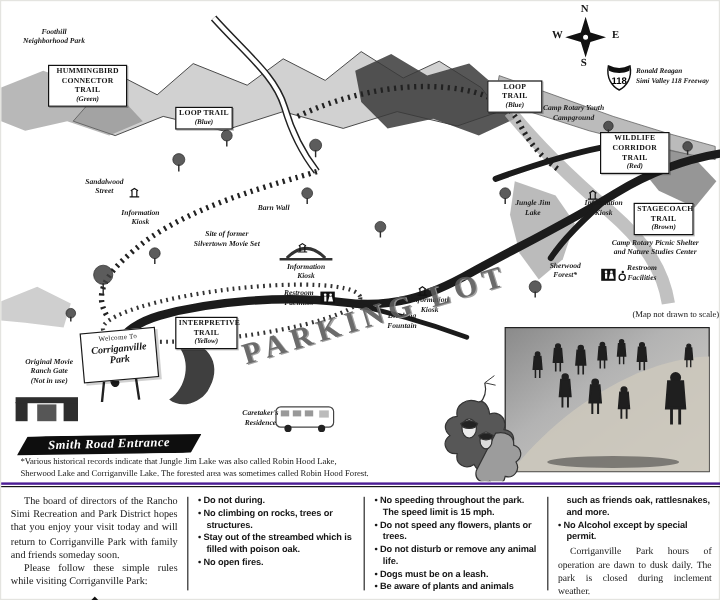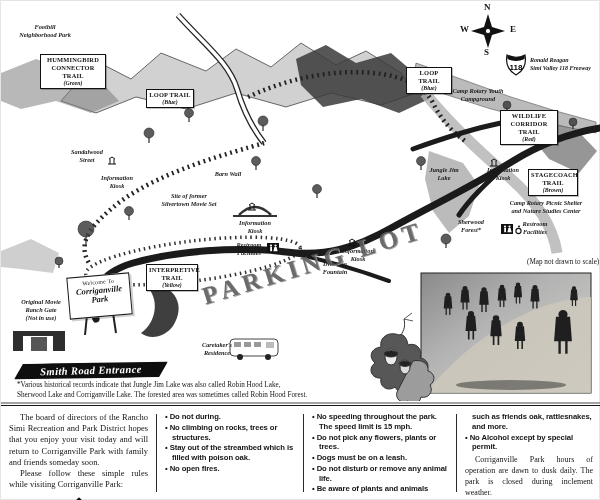--- a/index.html
+++ b/index.html
@@ -16,21 +16,21 @@
 .parking{position:absolute;left:202px;top:282px;transform:rotate(-17deg);transform-origin:left center;font-size:25px;font-weight:bold;letter-spacing:5px;color:#5c5c5c;text-shadow:1px 1px 0 #9a9a9a;white-space:nowrap;opacity:.9}
 .wsign{position:absolute;left:67px;top:274px;width:63px;height:42px;border:1.3px solid #1a1a1a;background:#fff;transform:rotate(-5deg);text-align:center;padding-top:3px;box-shadow:2px 2px 0 rgba(0,0,0,.18)}
 .ws1{display:block;font-size:5.8px;letter-spacing:.3px}
 .ws2{display:block;font-size:8.4px;font-style:italic;font-weight:bold;margin-top:1px}
 .ws3{display:block;font-size:8.4px;font-style:italic;font-weight:bold}
 .banner{position:absolute;left:13px;top:361px;width:154px;height:17px;background:#0e0e0e;transform:rotate(-1.5deg);clip-path:polygon(6% 0,100% 10%,94% 100%,0 90%);display:flex;align-items:center;justify-content:center}
 .banner span{color:#fff;font-size:10.5px;font-weight:bold;font-style:italic;letter-spacing:.4px}
 .footnote{position:absolute;left:16px;top:379px;width:292px;font-size:7.2px;line-height:1.4;white-space:pre-line}
 .scale-note{position:absolute;left:526px;top:257px;font-size:7.2px}
 .freeway{position:absolute;left:529px;top:55px;font-size:6px;font-style:italic;font-weight:bold;line-height:1.35;white-space:pre-line;text-align:left}
-.rules{position:absolute;left:0;top:401px;width:600px;height:99px;border-top:2px solid #a3a3a3}
+.rules{position:absolute;left:0;top:401px;width:600px;height:99px;border-top:2px solid #4c1d95}
 .rules::before{content:"";position:absolute;left:0;right:0;top:1px;border-top:1px solid #161616}
 .cols{position:absolute;top:5px;left:0;right:0;bottom:0;display:flex}
 .col{padding:3px 8px 0}
 .c1{width:155px;font-size:8.5px;line-height:1.32;text-align:justify}
 .c1 p{text-indent:11px}
 .c2{width:146px}.c3{width:152px}.c4{flex:1}
 .vr{width:0;border-left:1px solid #2a2a2a;margin:5px 0 9px}
 ul.rl{list-style:none;font-family:"Liberation Sans",sans-serif;font-weight:bold;font-size:7.7px;line-height:1.27;letter-spacing:-.1px}
 ul.rl li{padding-left:7px;text-indent:-7px;margin-bottom:1px}
 ul.rl li::before{content:"• "}
@@ -346,23 +346,23 @@
           <li>Do not during.</li>
           <li>No climbing on rocks, trees or structures.</li>
           <li>Stay out of the streambed which is filled with poison oak.</li>
           <li>No open fires.</li>
         </ul>
       </div>
       <div class="vr"></div>
       <div class="col c3">
         <ul class="rl">
           <li>No speeding throughout the park. The speed limit is 15 mph.</li>
-          <li>Do not pick any flowers, plants or trees.</li>
+          <li>Do not speed any flowers, plants or trees.</li>
+          <li>Do not disturb or remove any animal life.</li>
           <li>Dogs must be on a leash.</li>
-          <li>Do not disturb or remove any animal life.</li>
           <li>Be aware of plants and animals</li>
         </ul>
       </div>
       <div class="vr"></div>
       <div class="col c4">
         <div class="cont">such as friends oak, rattlesnakes, and more.</div>
         <ul class="rl">
           <li>No Alcohol except by special permit.</li>
         </ul>
         <p class="hours">Corriganville Park hours of operation are dawn to dusk daily. The park is closed during inclement weather.</p>

